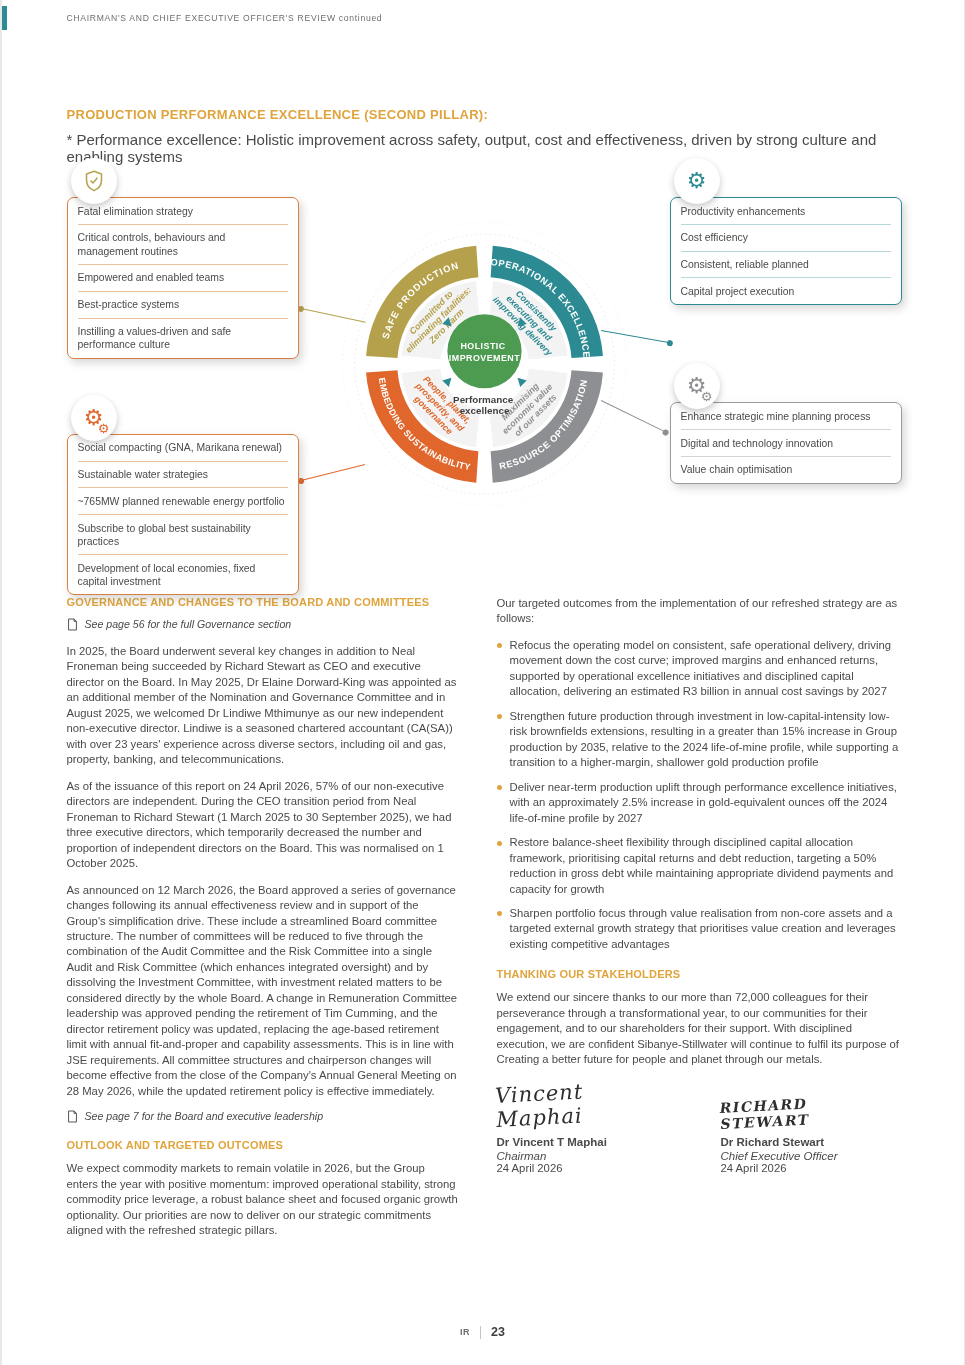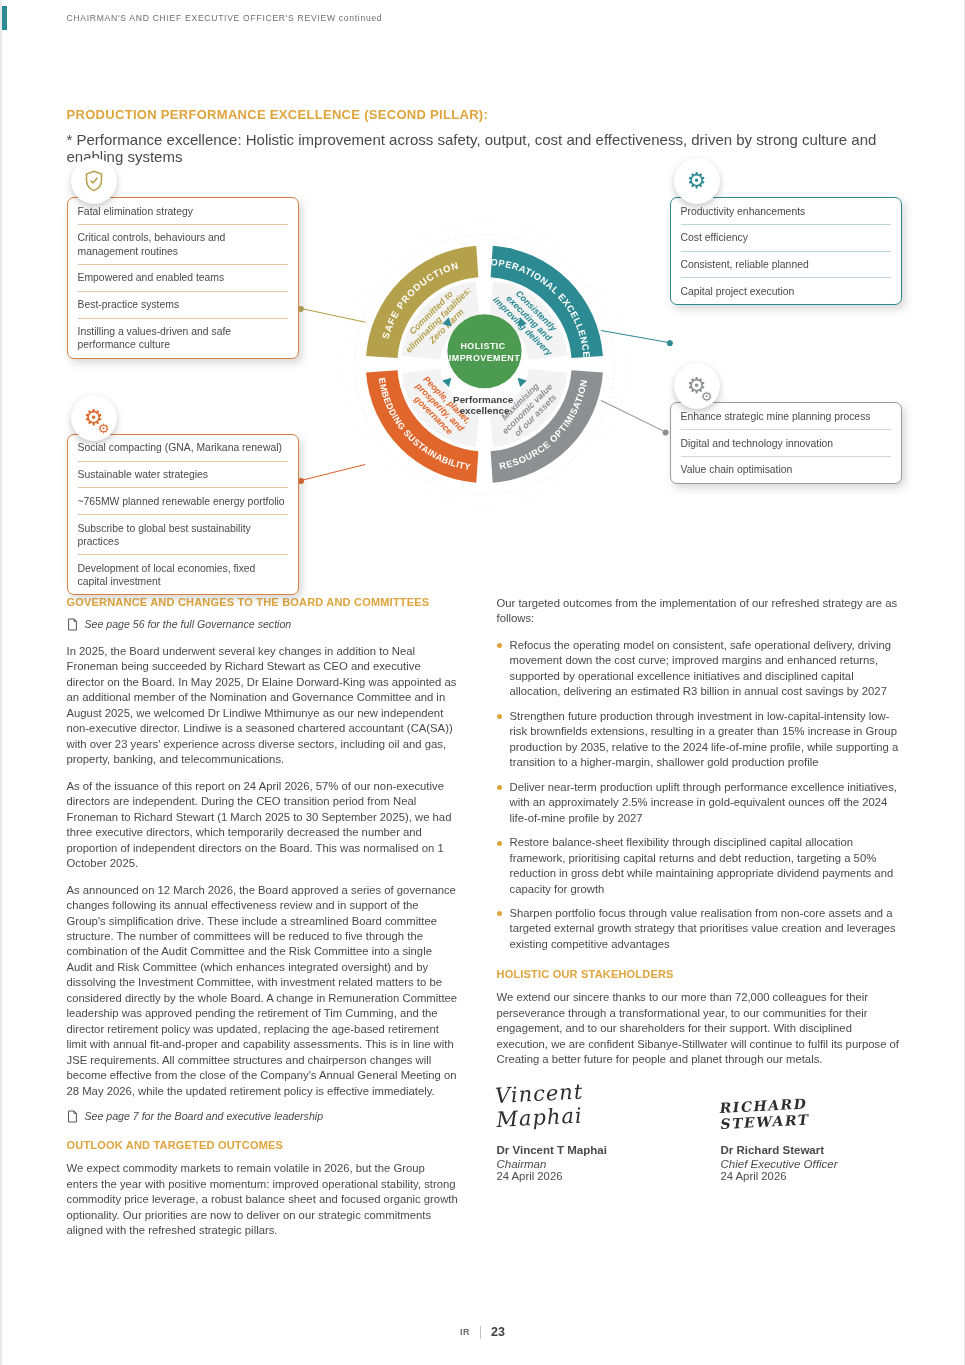--- a/index.html
+++ b/index.html
@@ -84,21 +84,21 @@
   }
   .sigs { display:flex; gap:44px; margin-top:28px; }
   .sig { width:180px; }
   .sig-script {
     font-family:"DejaVu Serif", serif; font-style:italic; color:#2e2e30;
     transform:rotate(-3deg); transform-origin:left bottom;
     height:36px; display:flex; align-items:flex-end;
   }
   .sig-script.cursive { font-size:21px; letter-spacing:1px; }
   .sig-script.print   { font-size:14px; letter-spacing:1.5px; font-weight:bold; }
-  .sig-name  { font-weight:bold; font-size:11.5px; margin-top:12px; }
+  .sig-name  { font-weight:bold; font-size:11.5px; margin-top:4px; }
   .sig-title { font-style:italic; font-size:11.5px; margin-top:2px; }
   .sig-date  { font-size:11.3px; margin-top:0; }
   .footer {
     position:absolute; bottom:26px; left:0; right:0;
     display:flex; justify-content:center; align-items:center; gap:10px;
   }
   .footer .ir   { font-size:9px; font-weight:bold; color:#6d6e71; letter-spacing:.5px; }
   .footer .rule { width:1px; height:13px; background:#c4c4c4; }
   .footer .num  { font-size:12.5px; font-weight:bold; color:#3f3f41; }
   
@@ -289,21 +289,21 @@
     <div class="bcol-right">
       <p class="body">Our targeted outcomes from the implementation of our refreshed strategy are as follows:</p>
       <ul class="outcomes">
         <li>Refocus the operating model on consistent, safe operational delivery, driving movement down the cost curve; improved margins and enhanced returns, supported by operational excellence initiatives and disciplined capital allocation, delivering an estimated R3 billion in annual cost savings by 2027</li>
         <li>Strengthen future production through investment in low-capital-intensity low-risk brownfields extensions, resulting in a greater than 15% increase in Group production by 2035, relative to the 2024 life-of-mine profile, while supporting a transition to a higher-margin, shallower gold production profile</li>
         <li>Deliver near-term production uplift through performance excellence initiatives, with an approximately 2.5% increase in gold-equivalent ounces off the 2024 life-of-mine profile by 2027</li>
         <li>Restore balance-sheet flexibility through disciplined capital allocation framework, prioritising capital returns and debt reduction, targeting a 50% reduction in gross debt while maintaining appropriate dividend payments and capacity for growth</li>
         <li>Sharpen portfolio focus through value realisation from non-core assets and a targeted external growth strategy that prioritises value creation and leverages existing competitive advantages</li>
       </ul>
 
-      <h2 class="section">HOLISTIC OUR STAKEHOLDERS</h2>
+      <h2 class="section">THANKING OUR STAKEHOLDERS</h2>
       <p class="body">We extend our sincere thanks to our more than 72,000 colleagues for their perseverance through a transformational year, to our communities for their engagement, and to our shareholders for their support. With disciplined execution, we are confident Sibanye-Stillwater will continue to fulfil its purpose of Creating a better future for people and planet through our metals.</p>
 
       <div class="sigs">
         <div class="sig">
           <div class="sig-script cursive">Vincent Maphai</div>
           <div class="sig-name">Dr Vincent T Maphai</div>
           <div class="sig-title">Chairman</div>
           <div class="sig-date">24 April 2026</div>
         </div>
         <div class="sig">

